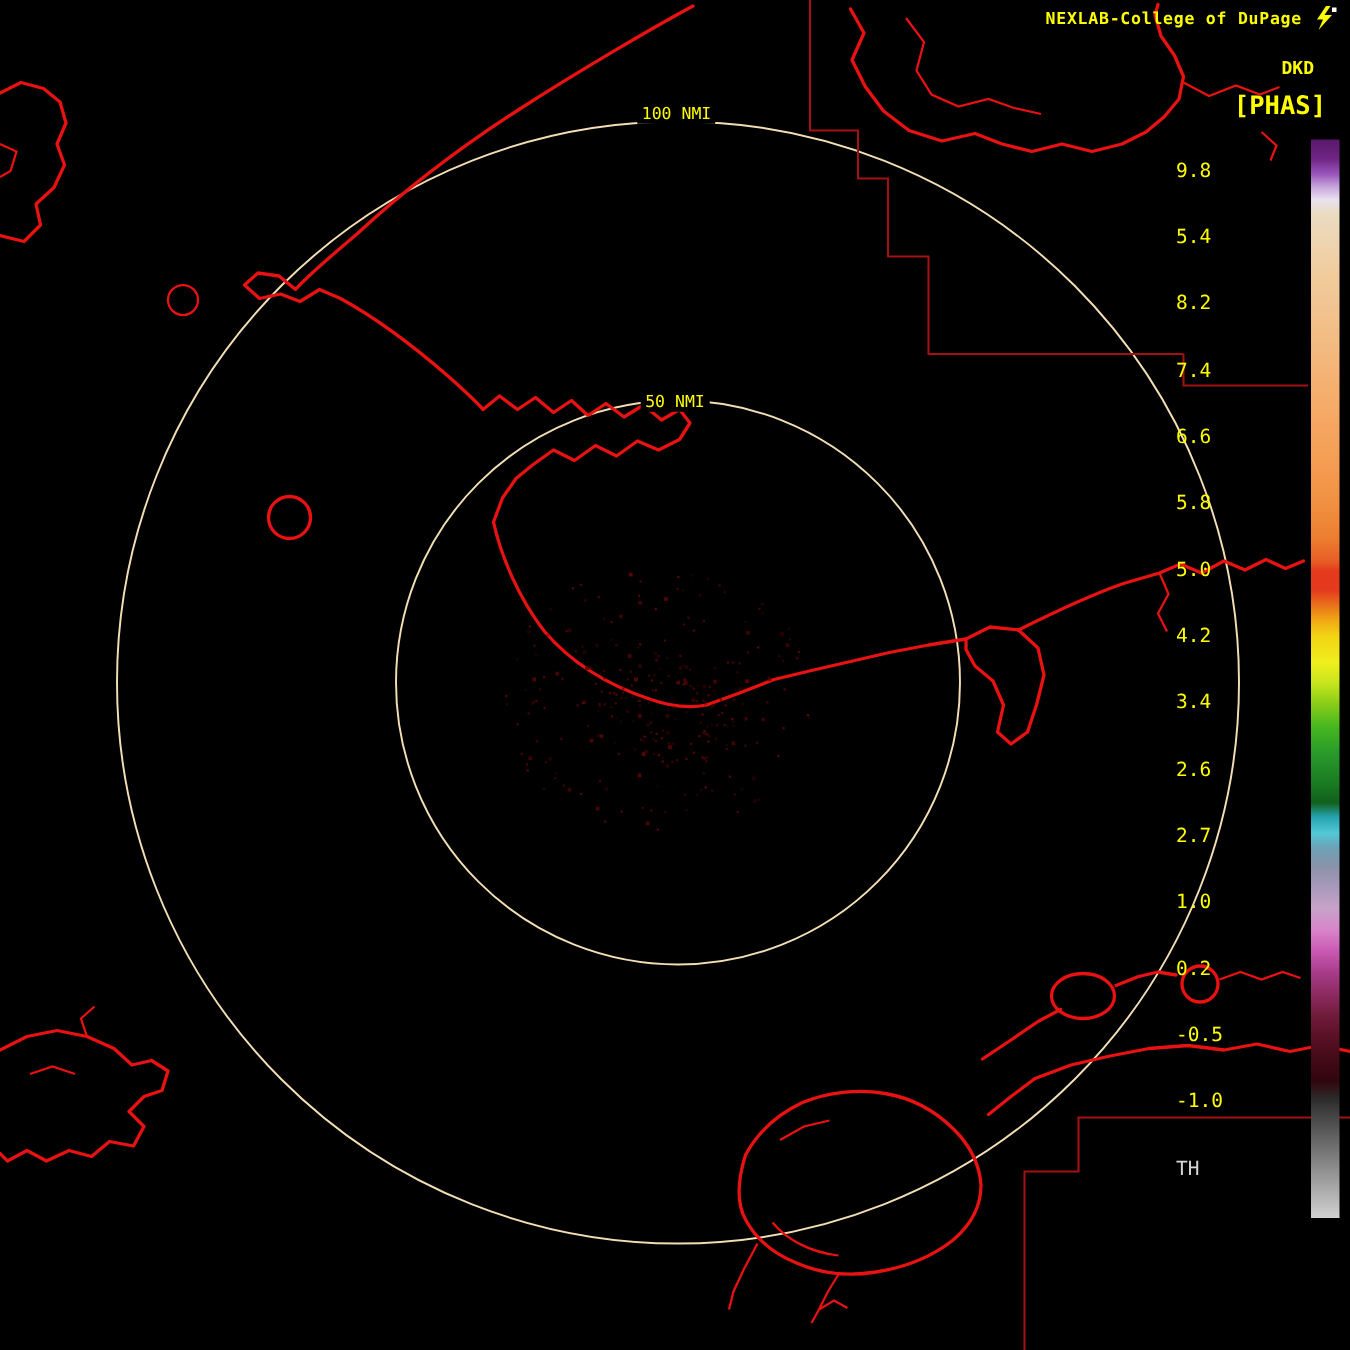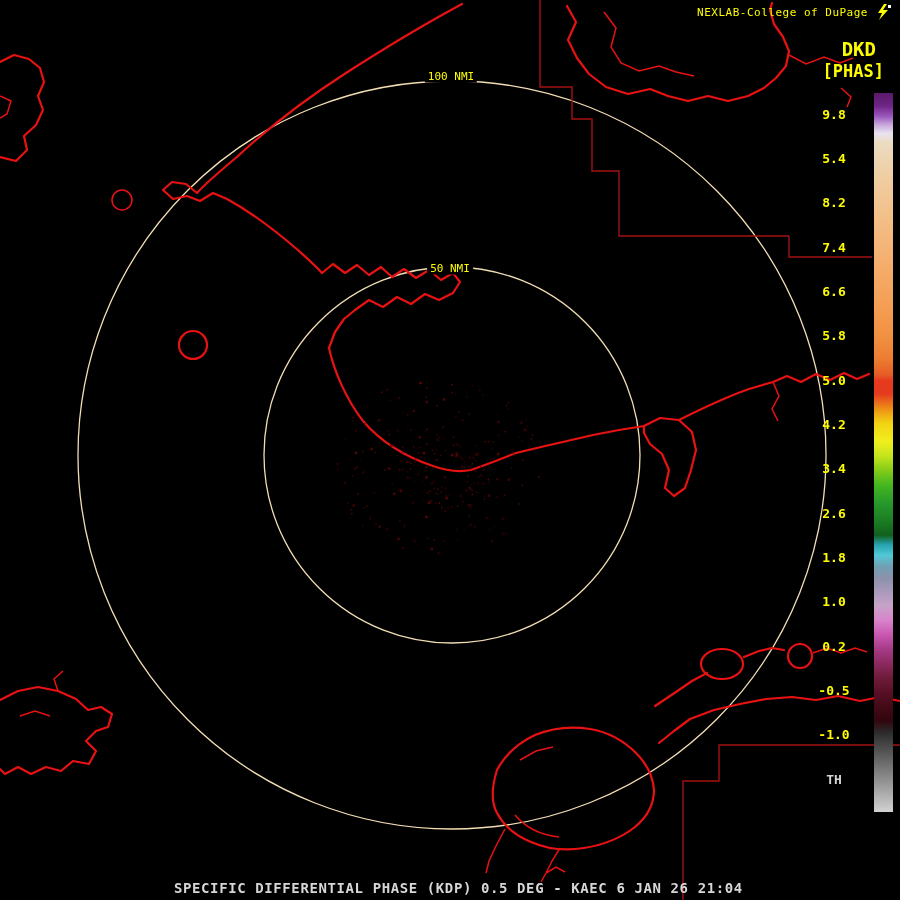--- a/index.html
+++ b/index.html
@@ -5,27 +5,27 @@
   html,body{margin:0;padding:0;background:#000;}
   #stage{position:relative;width:900px;height:900px;background:var(--background,#000);
          overflow:hidden;font-family:"DejaVu Sans Mono",monospace;}
   .yellow{color:var(--label-yellow,#ffff00);}
   #map{position:absolute;left:0;top:0;}
   .ring{fill:none;stroke:var(--range-ring,#f2deb4);stroke-width:1.3;}
   .coast{fill:none;stroke:var(--map-outline,#e81212);stroke-width:2.2;
          stroke-linejoin:round;stroke-linecap:round;}
   .coast-thin{fill:none;stroke:var(--map-outline,#e81212);stroke-width:1.5;}
   .county{fill:none;stroke:var(--county-line,#a31212);stroke-width:1.4;}
-  .hdr-title{position:absolute;top:6px;right:32px;font-size:11px;font-weight:normal;letter-spacing:.5px;}
+  .hdr-title{position:absolute;top:6px;right:32px;font-size:11px;font-weight:bold;letter-spacing:.5px;}
   .hdr-icon{position:absolute;top:4px;right:8px;width:18px;height:16px;}
-  .prod-code{position:absolute;top:38px;right:24px;font-size:19px;font-weight:bold;margin-left:34px;}
+  .prod-code{position:absolute;top:38px;right:24px;font-size:12px;font-weight:bold;margin-left:34px;}
   .prod-units{position:absolute;top:61px;right:16px;font-size:17px;font-weight:bold;}
   .cbar{position:absolute;top:93px;right:7px;width:19px;height:719px;}
-  .tick{position:absolute;right:31px;width:70px;text-align:center;font-size:13px;
-        font-weight:bold;height:18px;line-height:18px;}
+  .tick{position:absolute;right:46px;width:70px;text-align:left;font-size:13px;
+        font-weight:normal;height:18px;line-height:18px;}
   .tick.th{color:var(--status-text,#d6d6d6);}
   .ring-label{position:absolute;transform:translate(-50%,-50%);background:var(--background,#000);
               padding:0 3px;font-size:11px;font-weight:normal;white-space:pre;}
   .status{position:absolute;left:174px;top:880px;font-size:14px;font-weight:bold;
           letter-spacing:.6px;color:var(--status-text,#d6d6d6);white-space:pre;}
 </style>
 </head>
 <body>
 
 <div id="stage">
@@ -383,21 +383,20 @@
   <div class="tick yellow" style="top:106px">9.8</div>
   <div class="tick yellow" style="top:150px">5.4</div>
   <div class="tick yellow" style="top:194px">8.2</div>
   <div class="tick yellow" style="top:239px">7.4</div>
   <div class="tick yellow" style="top:283px">6.6</div>
   <div class="tick yellow" style="top:327px">5.8</div>
   <div class="tick yellow" style="top:372px">5.0</div>
   <div class="tick yellow" style="top:416px">4.2</div>
   <div class="tick yellow" style="top:460px">3.4</div>
   <div class="tick yellow" style="top:505px">2.6</div>
-  <div class="tick yellow" style="top:549px">1.8</div>
+  <div class="tick yellow" style="top:549px">2.7</div>
   <div class="tick yellow" style="top:593px">1.0</div>
   <div class="tick yellow" style="top:638px">0.2</div>
   <div class="tick yellow" style="top:682px">-0.5</div>
   <div class="tick yellow" style="top:726px">-1.0</div>
   <div class="tick th" style="top:771px">TH</div>
 
-  <div class="status">SPECIFIC DIFFERENTIAL PHASE (KDP) 0.5 DEG - KAEC 6 JAN 26 21:04</div>
 </div>
 
 </body></html>

